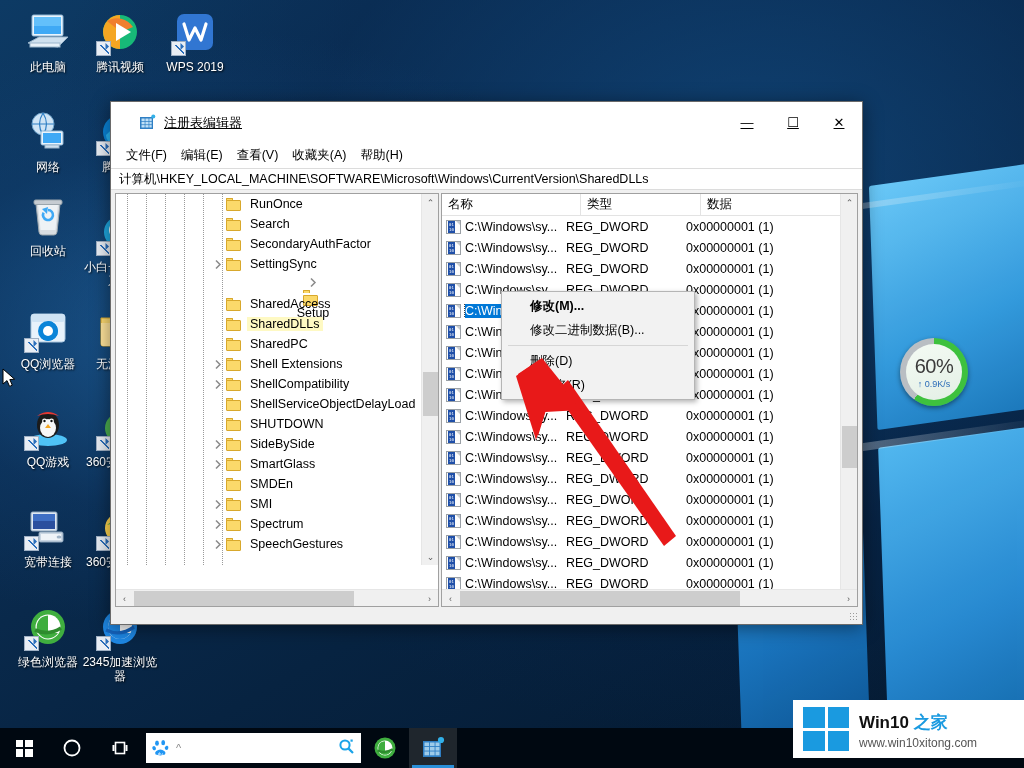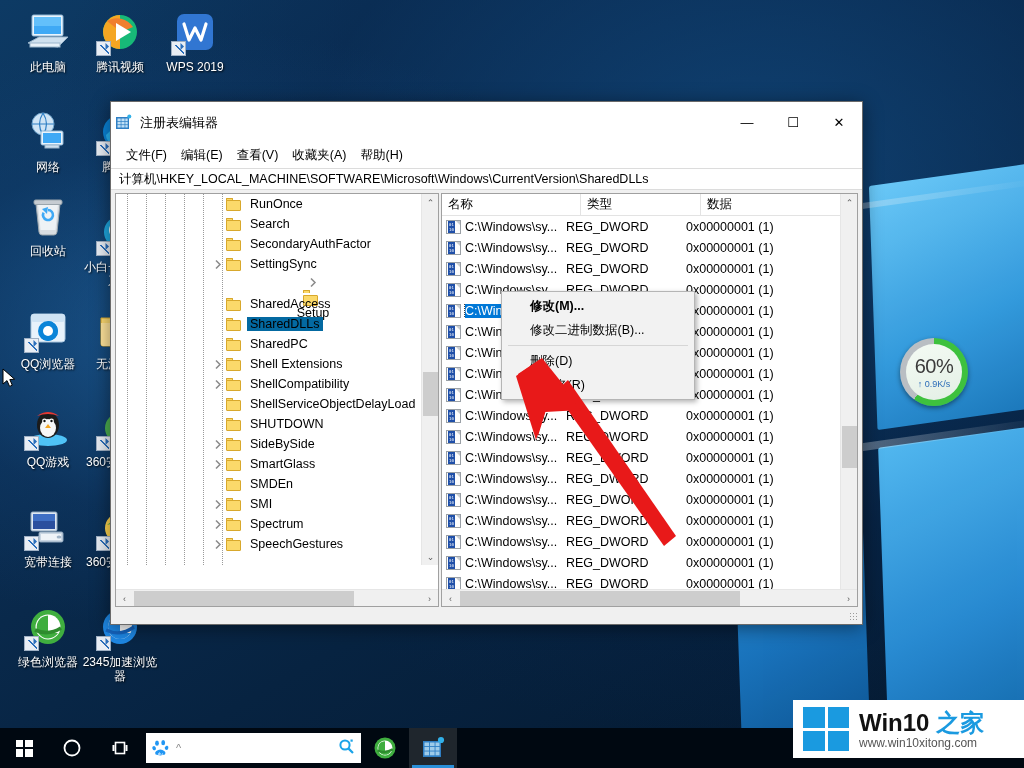--- a/index.html
+++ b/index.html
@@ -81,21 +81,21 @@
 
   
   #regwin {
     position: absolute; left: 110px; top: 101px; width: 753px; height: 524px;
     background: #fff; border: 1px solid #6a6a6a;
     box-shadow: 0 3px 18px rgba(0,0,0,.45);
     display: flex; flex-direction: column;
   }
   .titlebar {
     height: 41px; background: #fff; display: flex; align-items: center;
-    flex: 0 0 auto; padding-left: 4px;
+    flex: 0 0 auto; padding-left: 28px; text-decoration: underline;
   }
   .titlebar .ticon { width: 17px; height: 17px; margin-right: 8px; position: relative; }
   .titlebar .ttext { font-size: 13px; color: #000; }
   .wbtns { margin-left: auto; display: flex; height: 100%; }
   .wbtn {
     width: 46px; height: 100%; display: flex; align-items: center; justify-content: center;
     font-size: 13px; color: #000; cursor: default;
   }
 
   .menubar {
@@ -134,21 +134,21 @@
   }
   .tnode .folder .body {
     position: absolute; left: 0; bottom: 0; width: 15px; height: 11px;
     background: #fbd96a; border: 1px solid #d8a82c; border-radius: 0 1px 1px 1px;
   }
   .tnode .folder .tab {
     position: absolute; left: 0; top: 0; width: 7px; height: 3px;
     background: #fbd96a; border: 1px solid #d8a82c; border-bottom: none; border-radius: 1px 1px 0 0;
   }
   .tnode .nm { padding: 0 3px; }
-  .tnode.sel .nm { background: #0369a1; text-align: center; }
+  .tnode.sel .nm { background: #fef9c3; text-align: center; }
   .indentguides {
     position: absolute; left: 0; top: 0; bottom: 0; width: 100%;
     pointer-events: none;
   }
   .vguide {
     position: absolute; top: 0; bottom: 0; width: 1px;
     background-image: linear-gradient(#9a9a9a 50%, rgba(255,255,255,0) 0%);
     background-size: 1px 2px; background-repeat: repeat-y;
   }
 
@@ -267,21 +267,21 @@
 
   
   #watermark {
     position: absolute; left: 793px; top: 700px; width: 231px; height: 58px;
     background: #fff; display: flex; align-items: center; padding-left: 10px; z-index: 90;
   }
   #wmlogo { width: 46px; height: 44px; display: grid; grid-template-columns: 1fr 1fr;
     grid-template-rows: 1fr 1fr; gap: 3px; flex: 0 0 46px; }
   #wmlogo i { background: #1a9ae0; display: block; }
   #wmtext { margin-left: 10px; }
-  #wmtext .l1 { font-size: 24px; font-weight: bold; color: #111; line-height: 27px; }
+  #wmtext .l1 { font-size: 17px; font-weight: bold; color: #111; line-height: 27px; }
   #wmtext .l1 em { font-style: normal; color: #1a9ae0; }
   #wmtext .l2 { font-size: 12px; color: #555; line-height: 14px; }
 
   
   #cursor { position: absolute; left: 2px; top: 368px; z-index: 70; }
 </style>
 </head>
 <body>
 
 <div id="desktop">

